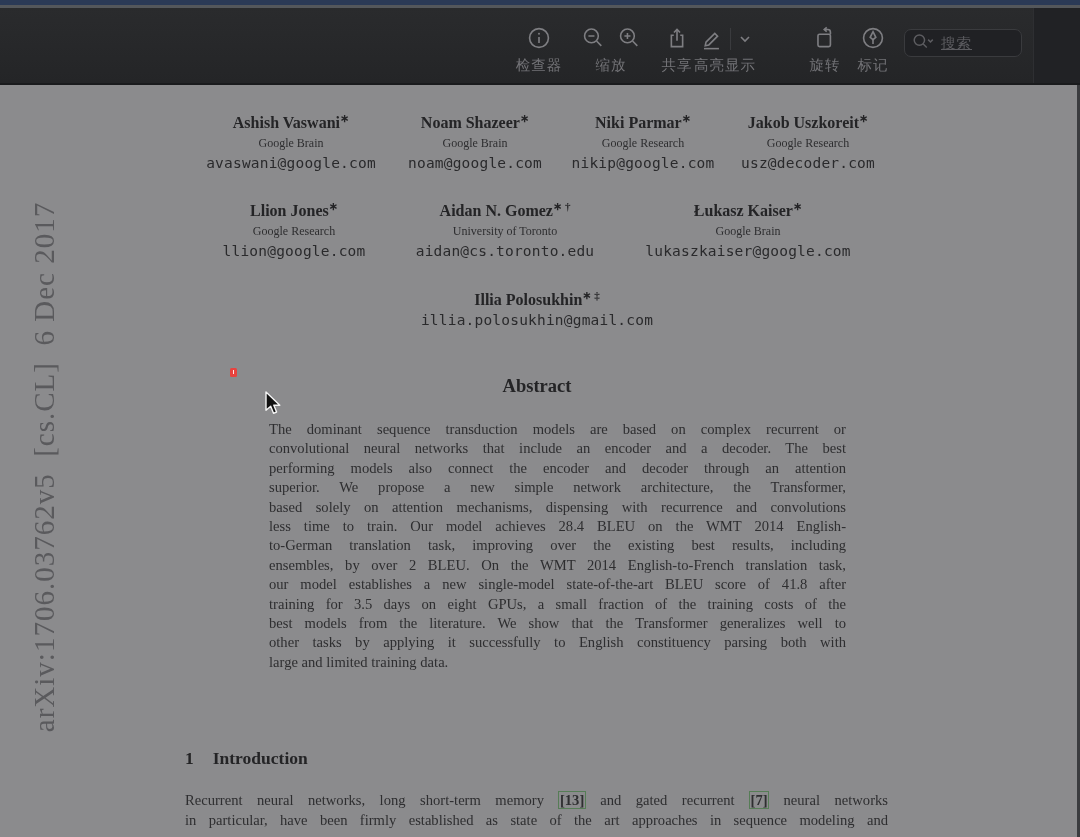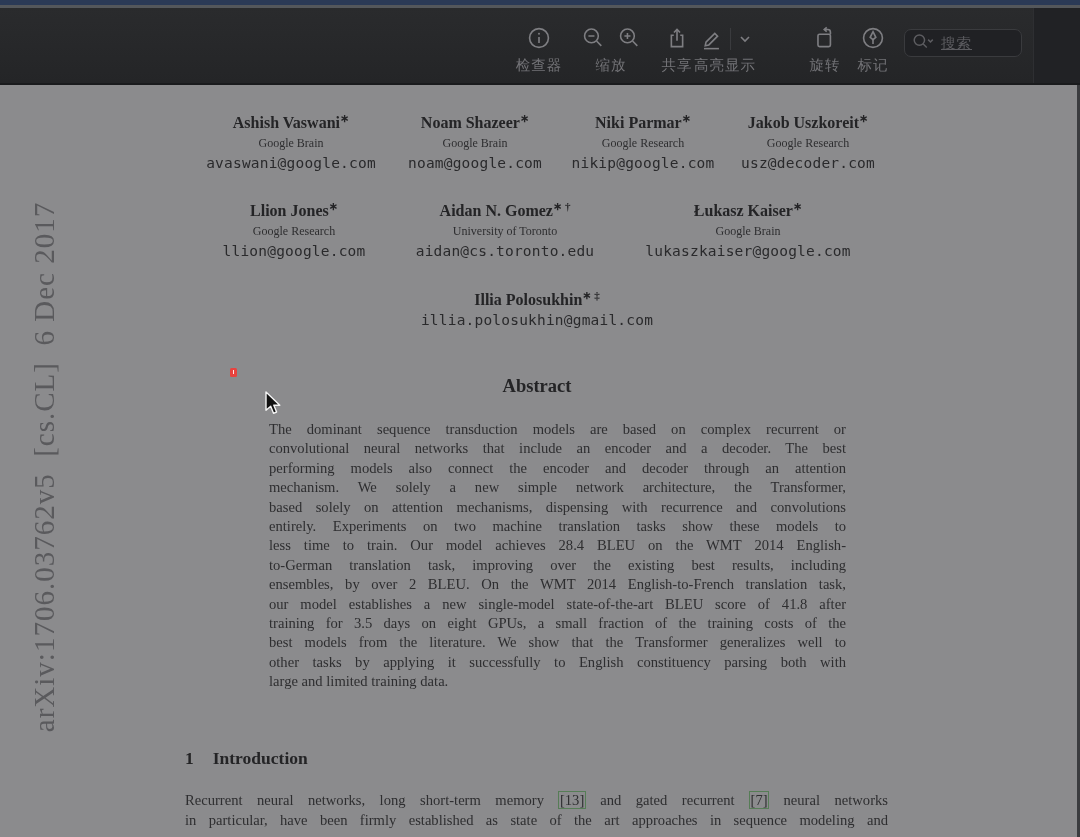--- a/index.html
+++ b/index.html
@@ -50,21 +50,21 @@
     font-size:18.5px;font-weight:bold;color:#242426;}
   .abstract-body{position:absolute;left:249px;top:335px;width:577px;margin-left:20px;}
   .abs-line{font-size:14.6px;line-height:19.4px;text-align:justify;text-align-last:justify;white-space:normal;color:#2e2e30;}
   .abs-line.last{text-align-last:left;}
 
   .section-heading{position:absolute;left:185px;top:663px;font-size:17.5px;font-weight:bold;color:#242426;}
   .section-heading .num{margin-right:19px;}
 
   .intro-body{position:absolute;left:185px;top:706px;width:703px;}
   .intro-line{font-size:14.6px;line-height:19.8px;text-align:justify;text-align-last:justify;color:#2e2e30;}
-  .cite{border:1px solid var(--citation-green,#567d56);padding:0 .5px;}
+  .cite{border:1px solid var(--citation-green,#567d56);padding:0 .5px;font-weight:bold;}
 
   .cursor-svg{position:absolute;left:264px;top:306px;}
 </style>
 </head>
 <body style="--menubar-navy: #2b3a56; --toolbar-bg: #262729; --page-bg: #8b8b8d; --accent-red: #e8433f; --citation-green: #567d56;">
 
 <div class="screen">
 
   <div class="menubar-strip"></div>
 
@@ -221,23 +221,22 @@
       </div>
 
     <div class="red-note"></div>
 
     <div class="abstract-title">Abstract</div>
 
     <div class="abstract-body" id="abstract-body">
         <div class="abs-line">The dominant sequence transduction models are based on complex recurrent or</div>
         <div class="abs-line">convolutional neural networks that include an encoder and a decoder. The best</div>
         <div class="abs-line">performing models also connect the encoder and decoder through an attention</div>
-        <div class="abs-line">mechanism. We solely a new simple network architecture, the Transformer,</div>
+        <div class="abs-line">superior. We propose a new simple network architecture, the Transformer,</div>
         <div class="abs-line">based solely on attention mechanisms, dispensing with recurrence and convolutions</div>
-        <div class="abs-line">entirely. Experiments on two machine translation tasks show these models to</div>
         <div class="abs-line">less time to train. Our model achieves 28.4 BLEU on the WMT 2014 English-</div>
         <div class="abs-line">to-German translation task, improving over the existing best results, including</div>
         <div class="abs-line">ensembles, by over 2 BLEU. On the WMT 2014 English-to-French translation task,</div>
         <div class="abs-line">our model establishes a new single-model state-of-the-art BLEU score of 41.8 after</div>
         <div class="abs-line">training for 3.5 days on eight GPUs, a small fraction of the training costs of the</div>
         <div class="abs-line">best models from the literature. We show that the Transformer generalizes well to</div>
         <div class="abs-line">other tasks by applying it successfully to English constituency parsing both with</div>
         <div class="abs-line last">large and limited training data.</div>
       </div>
 

